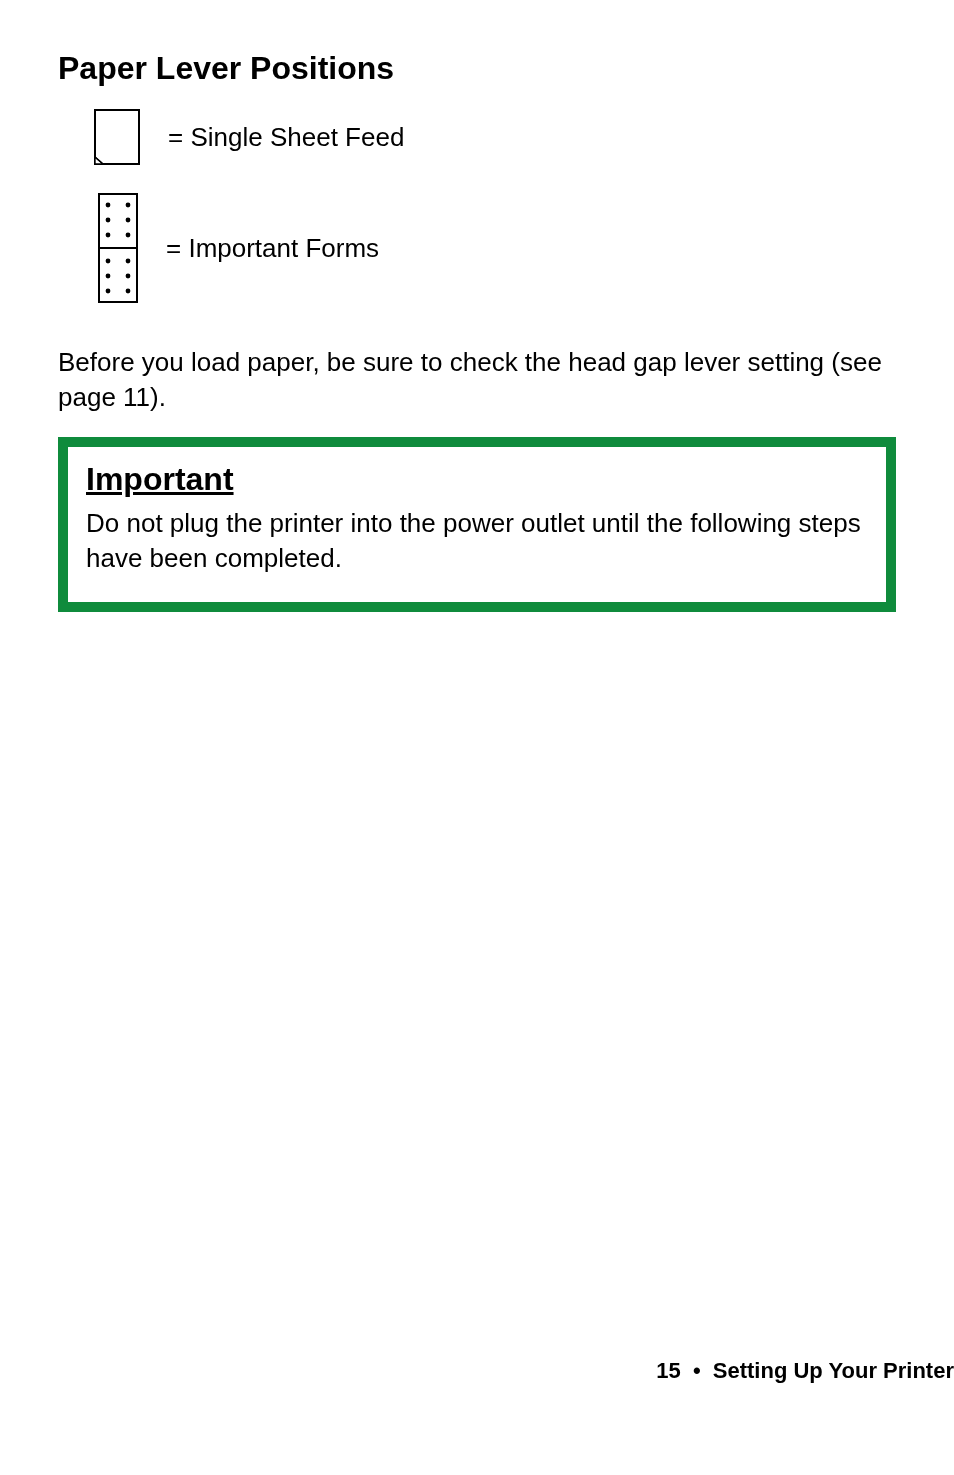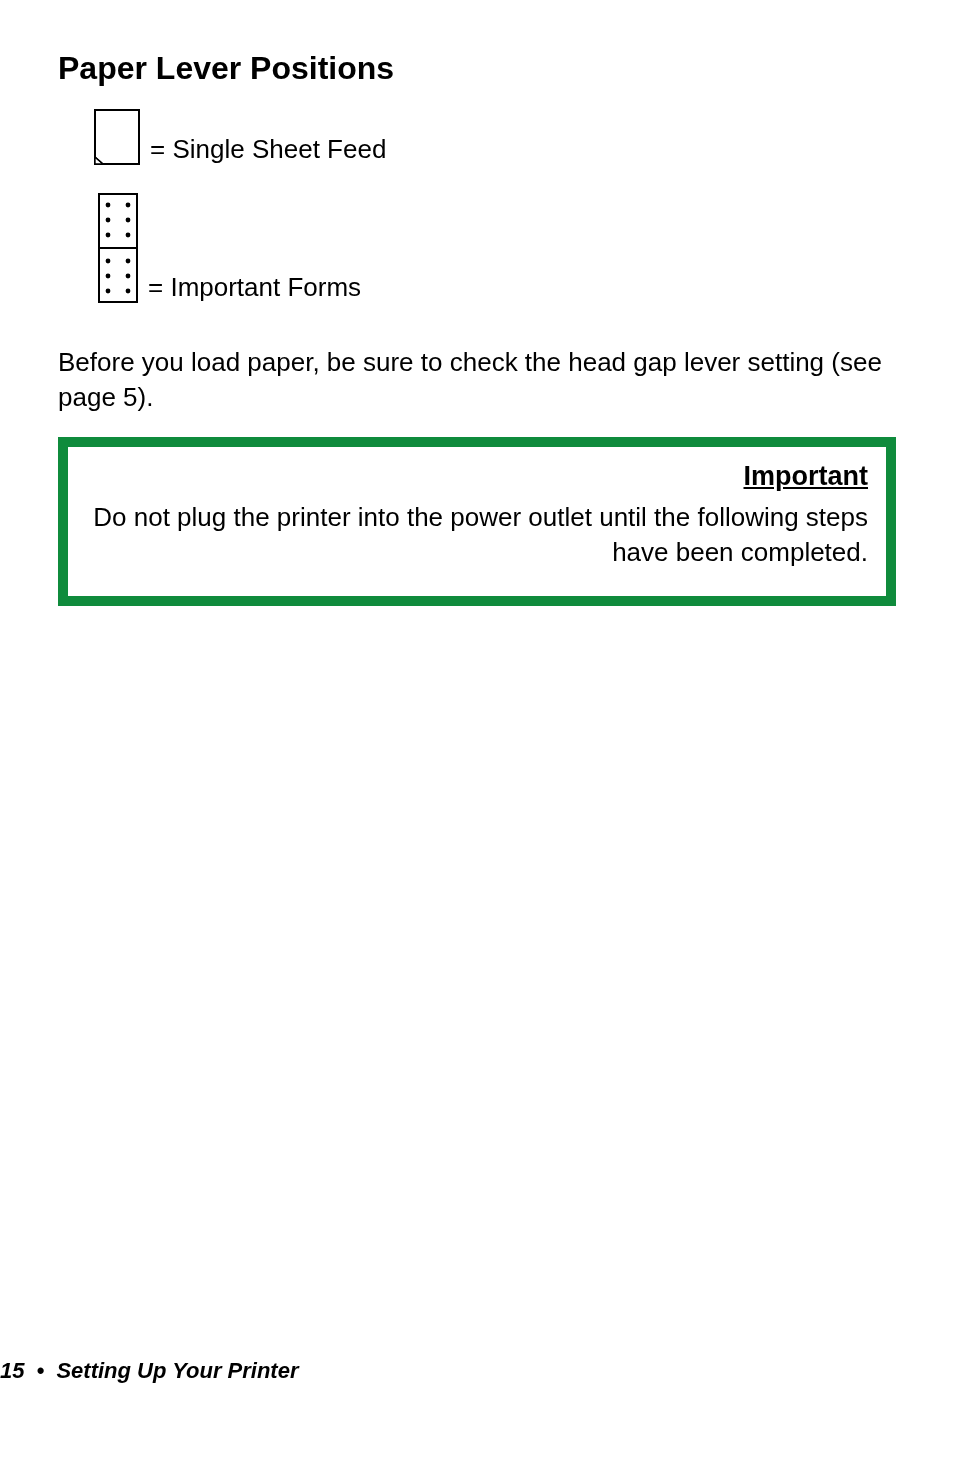--- a/index.html
+++ b/index.html
@@ -1,27 +1,27 @@
 <!DOCTYPE html>
 <html><head>
 <meta charset="utf-8">
 <style>
   * { box-sizing: border-box; margin: 0; padding: 0; }
   html, body { width: 954px; height: 1475px; background: #fff; font-family: Arial, Helvetica, sans-serif; color: #000; }
   .page { width: 954px; height: 1438px; position: relative; padding: 50px 58px 16px 58px; }
   .h2 { font-weight: 700; font-size: 32px; margin-bottom: 22px; }
-  .icon-row { display: flex; align-items: flex-end; gap: 10px; margin-bottom: 28px; }
+  .icon-row { display: flex; align-items: center; gap: 28px; margin-bottom: 28px; }
   .icon-row .text { font-size: 26px; }
   .sheet-icon { width: 46px; height: 56px; margin-left: 36px; }
   .forms-icon { width: 40px; height: 110px; margin-left: 40px; }
   .body-text { font-size: 26px; line-height: 1.35; margin-bottom: 22px; }
   .callout { border: 10px solid #0f8b3c; padding: 14px 18px 26px 18px; }
-  .callout-title { text-align: right; font-weight: 700; font-size: 27px; text-decoration: underline; margin-bottom: 8px; }
-  .callout-body { font-size: 26px; line-height: 1.35; text-align: right; }
-  .footer { position: absolute; bottom: 54px; left: 0; right: 0; text-align: left; font-size: 22px; font-style: italic; }
+  .callout-title { text-align: left; font-weight: 700; font-size: 32px; text-decoration: underline; margin-bottom: 8px; }
+  .callout-body { font-size: 26px; line-height: 1.35; }
+  .footer { position: absolute; bottom: 54px; left: 0; right: 0; text-align: right; font-size: 22px; }
   .footer .pg { font-weight: 700; }
   .footer .bullet { font-weight: 700; padding: 0 6px; }
   .footer .sect { font-weight: 700; }
 </style>
 </head>
 <body>
 
 <div class="page">
 
   <div class="h2">Paper Lever Positions</div>
@@ -49,21 +49,21 @@
       <circle cx="30" cy="68" r="2.4" fill="#000"></circle>
       <circle cx="10" cy="83" r="2.4" fill="#000"></circle>
       <circle cx="30" cy="83" r="2.4" fill="#000"></circle>
       <circle cx="10" cy="98" r="2.4" fill="#000"></circle>
       <circle cx="30" cy="98" r="2.4" fill="#000"></circle>
     </svg>
     <span class="text">= Important Forms</span>
   </div>
 
 
-  <div class="body-text">Before you load paper, be sure to check the head gap lever setting (see page 5).</div>
+  <div class="body-text">Before you load paper, be sure to check the head gap lever setting (see page 11).</div>
 
   <div class="callout">
     <div class="callout-title">Important</div>
     <div class="callout-body">Do not plug the printer into the power outlet until the following steps have been completed.</div>
   </div>
 
   <div class="footer">
     <span class="pg">15</span>
     <span class="bullet">•</span>
     <span class="sect">Setting Up Your Printer</span>

